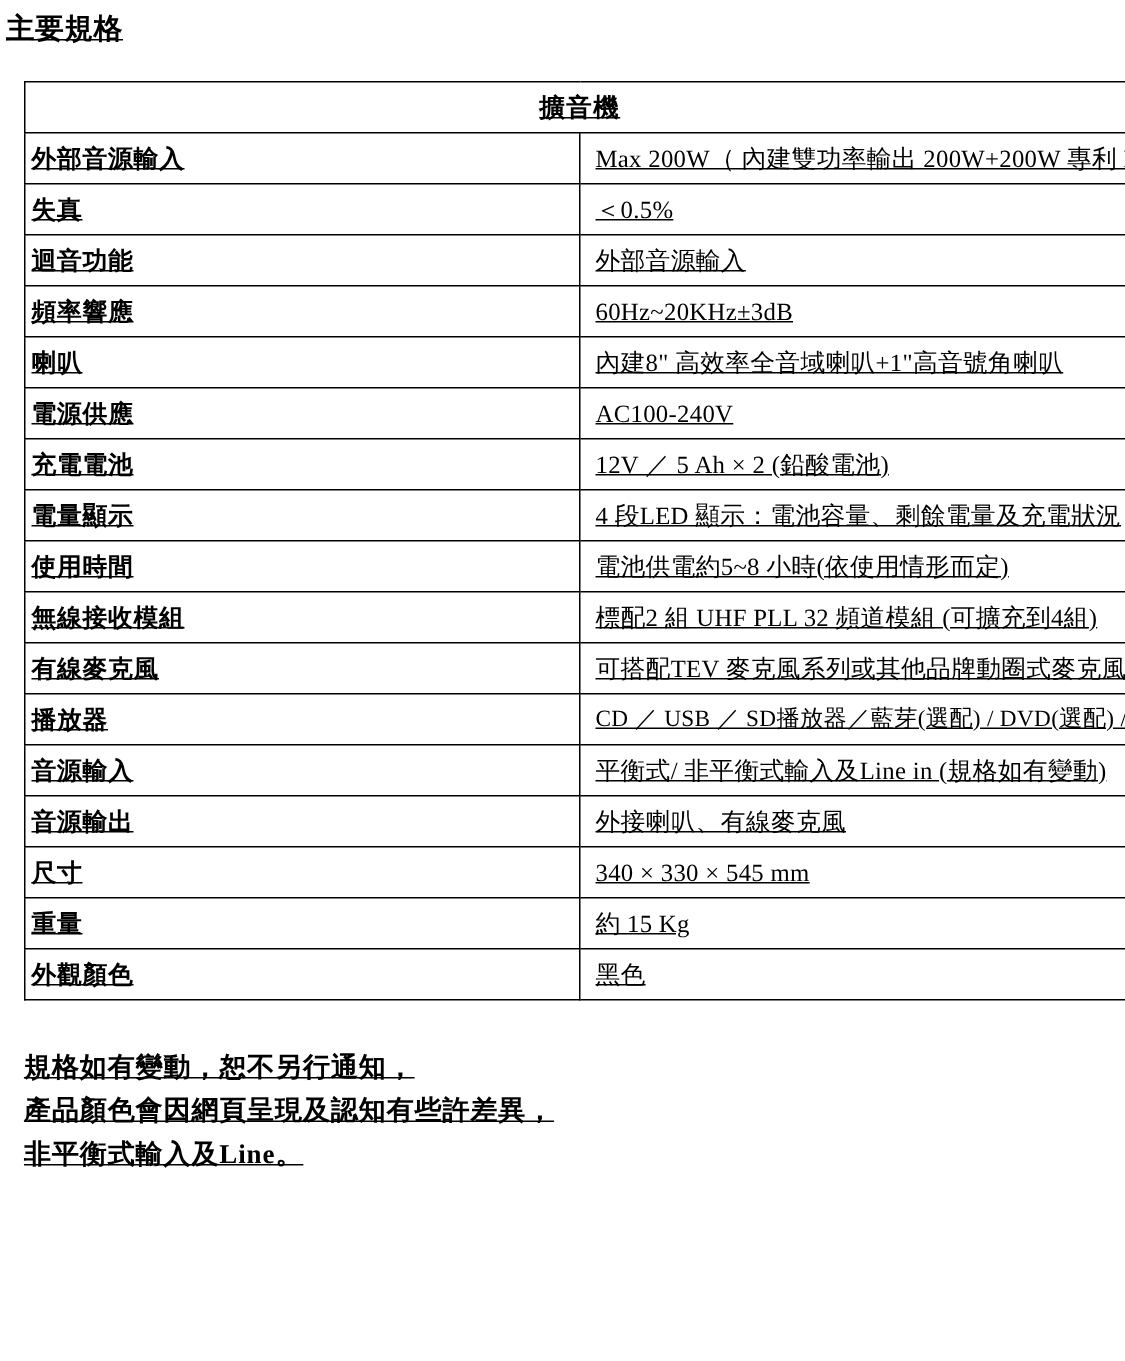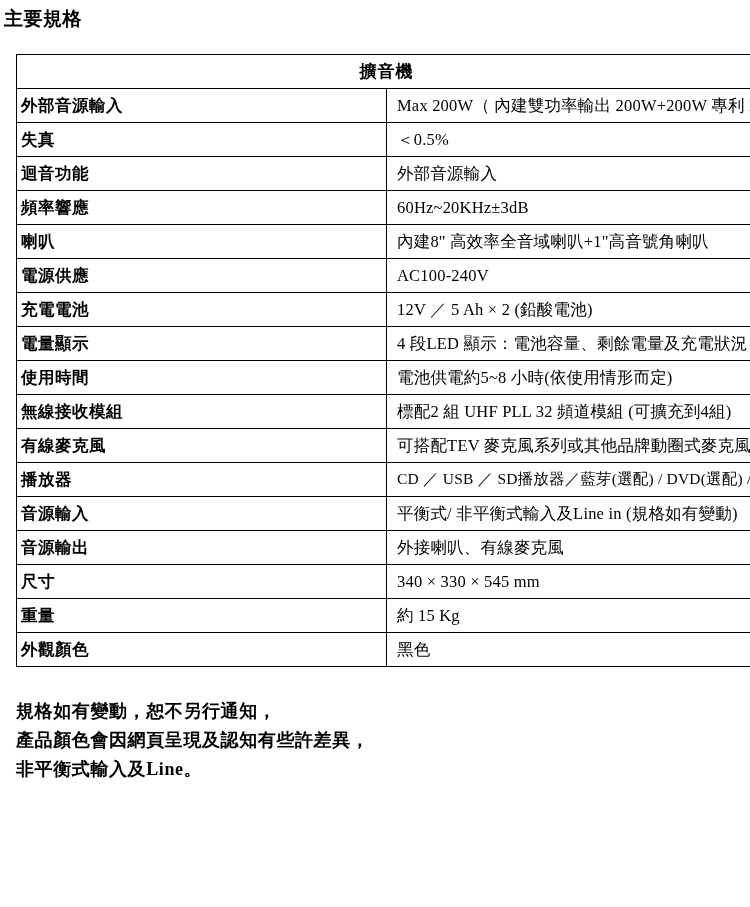--- a/index.html
+++ b/index.html
@@ -12,20 +12,21 @@
     height: 907px;
     font-family: "Liberation Serif", "DejaVu Serif", serif;
     color: #000000;
     overflow: hidden;
   }
   .page {
     position: relative;
     width: 750px;
     height: 907px;
     box-sizing: border-box;
+    text-decoration: underline;
   }
   .doc-title {
     font-size: 19px;
     font-weight: 700;
     padding: 6px 0 6px 4px;
     letter-spacing: 0.5px;
   }
   table.spec {
     width: 741px;
     border-collapse: collapse;

